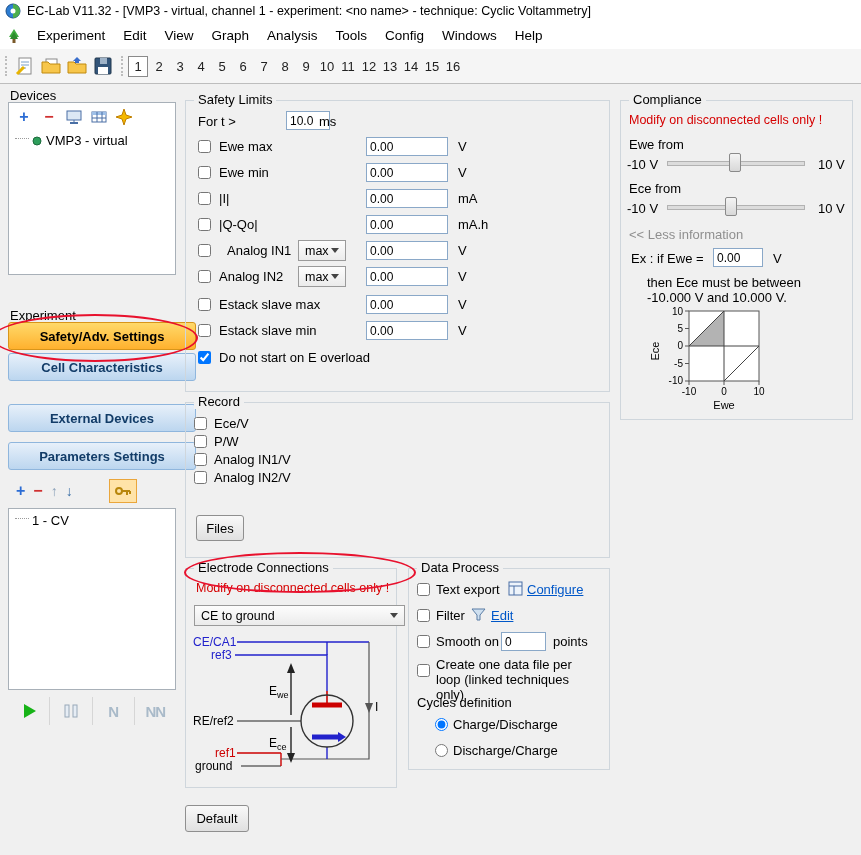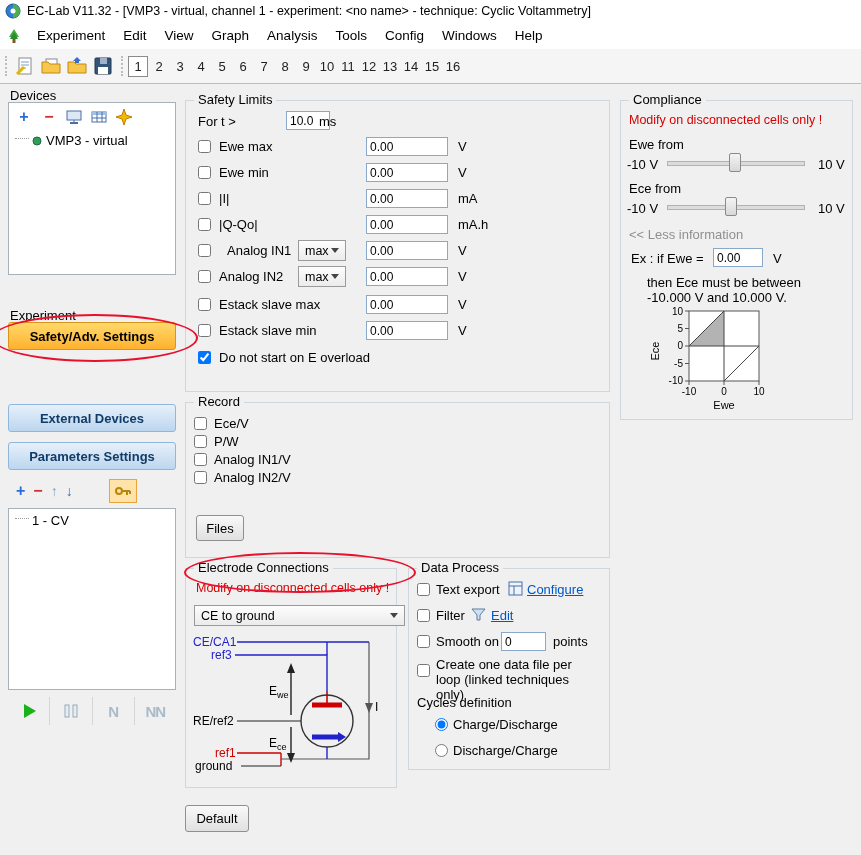--- a/index.html
+++ b/index.html
@@ -30,21 +30,21 @@
   .red{color:#d50000;}
   .gray{color:#8f8f8f;}
   .btn{position:absolute;background:linear-gradient(#f9f9f9,#e0e0e0);border:1px solid #8f8f8f;border-radius:3px;font-size:13px;display:flex;align-items:center;justify-content:center;cursor:default;}
 
   
   .panelbox{position:absolute;background:#ffffff;border:1px solid #a8b0b8;box-sizing:border-box;}
   .dt-row{display:flex;align-items:center;gap:3px;padding:4px 4px 2px 4px;}
   .dt-icon{width:22px;height:20px;display:flex;align-items:center;justify-content:center;font-weight:bold;}
   .treedots{display:inline-block;width:14px;height:1px;border-top:1px dotted #9a9a9a;margin:0 3px 3px 2px;vertical-align:middle;}
   .tree-item{display:flex;align-items:center;padding:4px 4px;font-size:13px;}
-  .navbtn{position:absolute;left:8px;width:168px;height:28px;border-radius:3px;display:flex;align-items:center;justify-content:center;font-size:13px;font-weight:bold;box-sizing:border-box;cursor:default;}
+  .navbtn{position:absolute;left:8px;width:188px;height:28px;border-radius:3px;display:flex;align-items:center;justify-content:center;font-size:13px;font-weight:bold;box-sizing:border-box;cursor:default;}
   .navbtn.blue{background:linear-gradient(#e7f0fa,#bcd6ef);border:1px solid #8fb6dd;color:#123c68;}
   .navbtn.orange{background:linear-gradient(#ffd96a,#ffb12e);border:1px solid #d8951a;color:#000;}
   .minibar{position:absolute;left:8px;top:478px;width:168px;height:26px;display:flex;align-items:center;gap:8px;padding-left:8px;box-sizing:border-box;}
   .mb-ic{font-weight:bold;font-size:16px;line-height:16px;}
   .keybox{width:26px;height:22px;background:#ffe3a8;border:1px solid #eaa63c;display:flex;align-items:center;justify-content:center;margin-left:28px;}
   .playrow{position:absolute;left:8px;top:694px;width:168px;height:34px;display:flex;align-items:center;}
   .playcell{width:42px;height:28px;display:flex;align-items:center;justify-content:center;border-right:1px solid #d6d6d6;}
   .playcell:last-child{border-right:none;}
   .nglyph{color:#a9bac9;font-weight:bold;font-size:15px;letter-spacing:-1px;}
 
@@ -171,20 +171,21 @@
       <svg width="10" height="10" style="margin-right:4px;">
           <circle cx="5" cy="5" r="4" fill="#2e9e5b" stroke="#1c6b3c"></circle>
         </svg>
       <span>VMP3 - virtual</span>
     </div>
   </div>
 
   <span class="lbl" style="left:10px;top:308px;">Experiment</span>
 
   <div class="navbtn orange" style="top:322px;">Safety/Adv. Settings</div>
+  <div class="navbtn blue" style="top:353px;">Cell Characteristics</div>
   <div class="navbtn blue" style="top:404px;">External Devices</div>
   <div class="navbtn blue" style="top:442px;">Parameters Settings</div>
 
   <div class="minibar">
     <span class="mb-ic" style="color:#2b6cd4;">+</span>
     <span class="mb-ic" style="color:#d03030;">−</span>
     <span class="mb-ic" style="color:#8aa0b8;font-size:14px;">↑</span>
     <span class="mb-ic" style="color:#3a6ea5;font-size:14px;">↓</span>
     <span class="keybox">
       <svg width="18" height="18">

